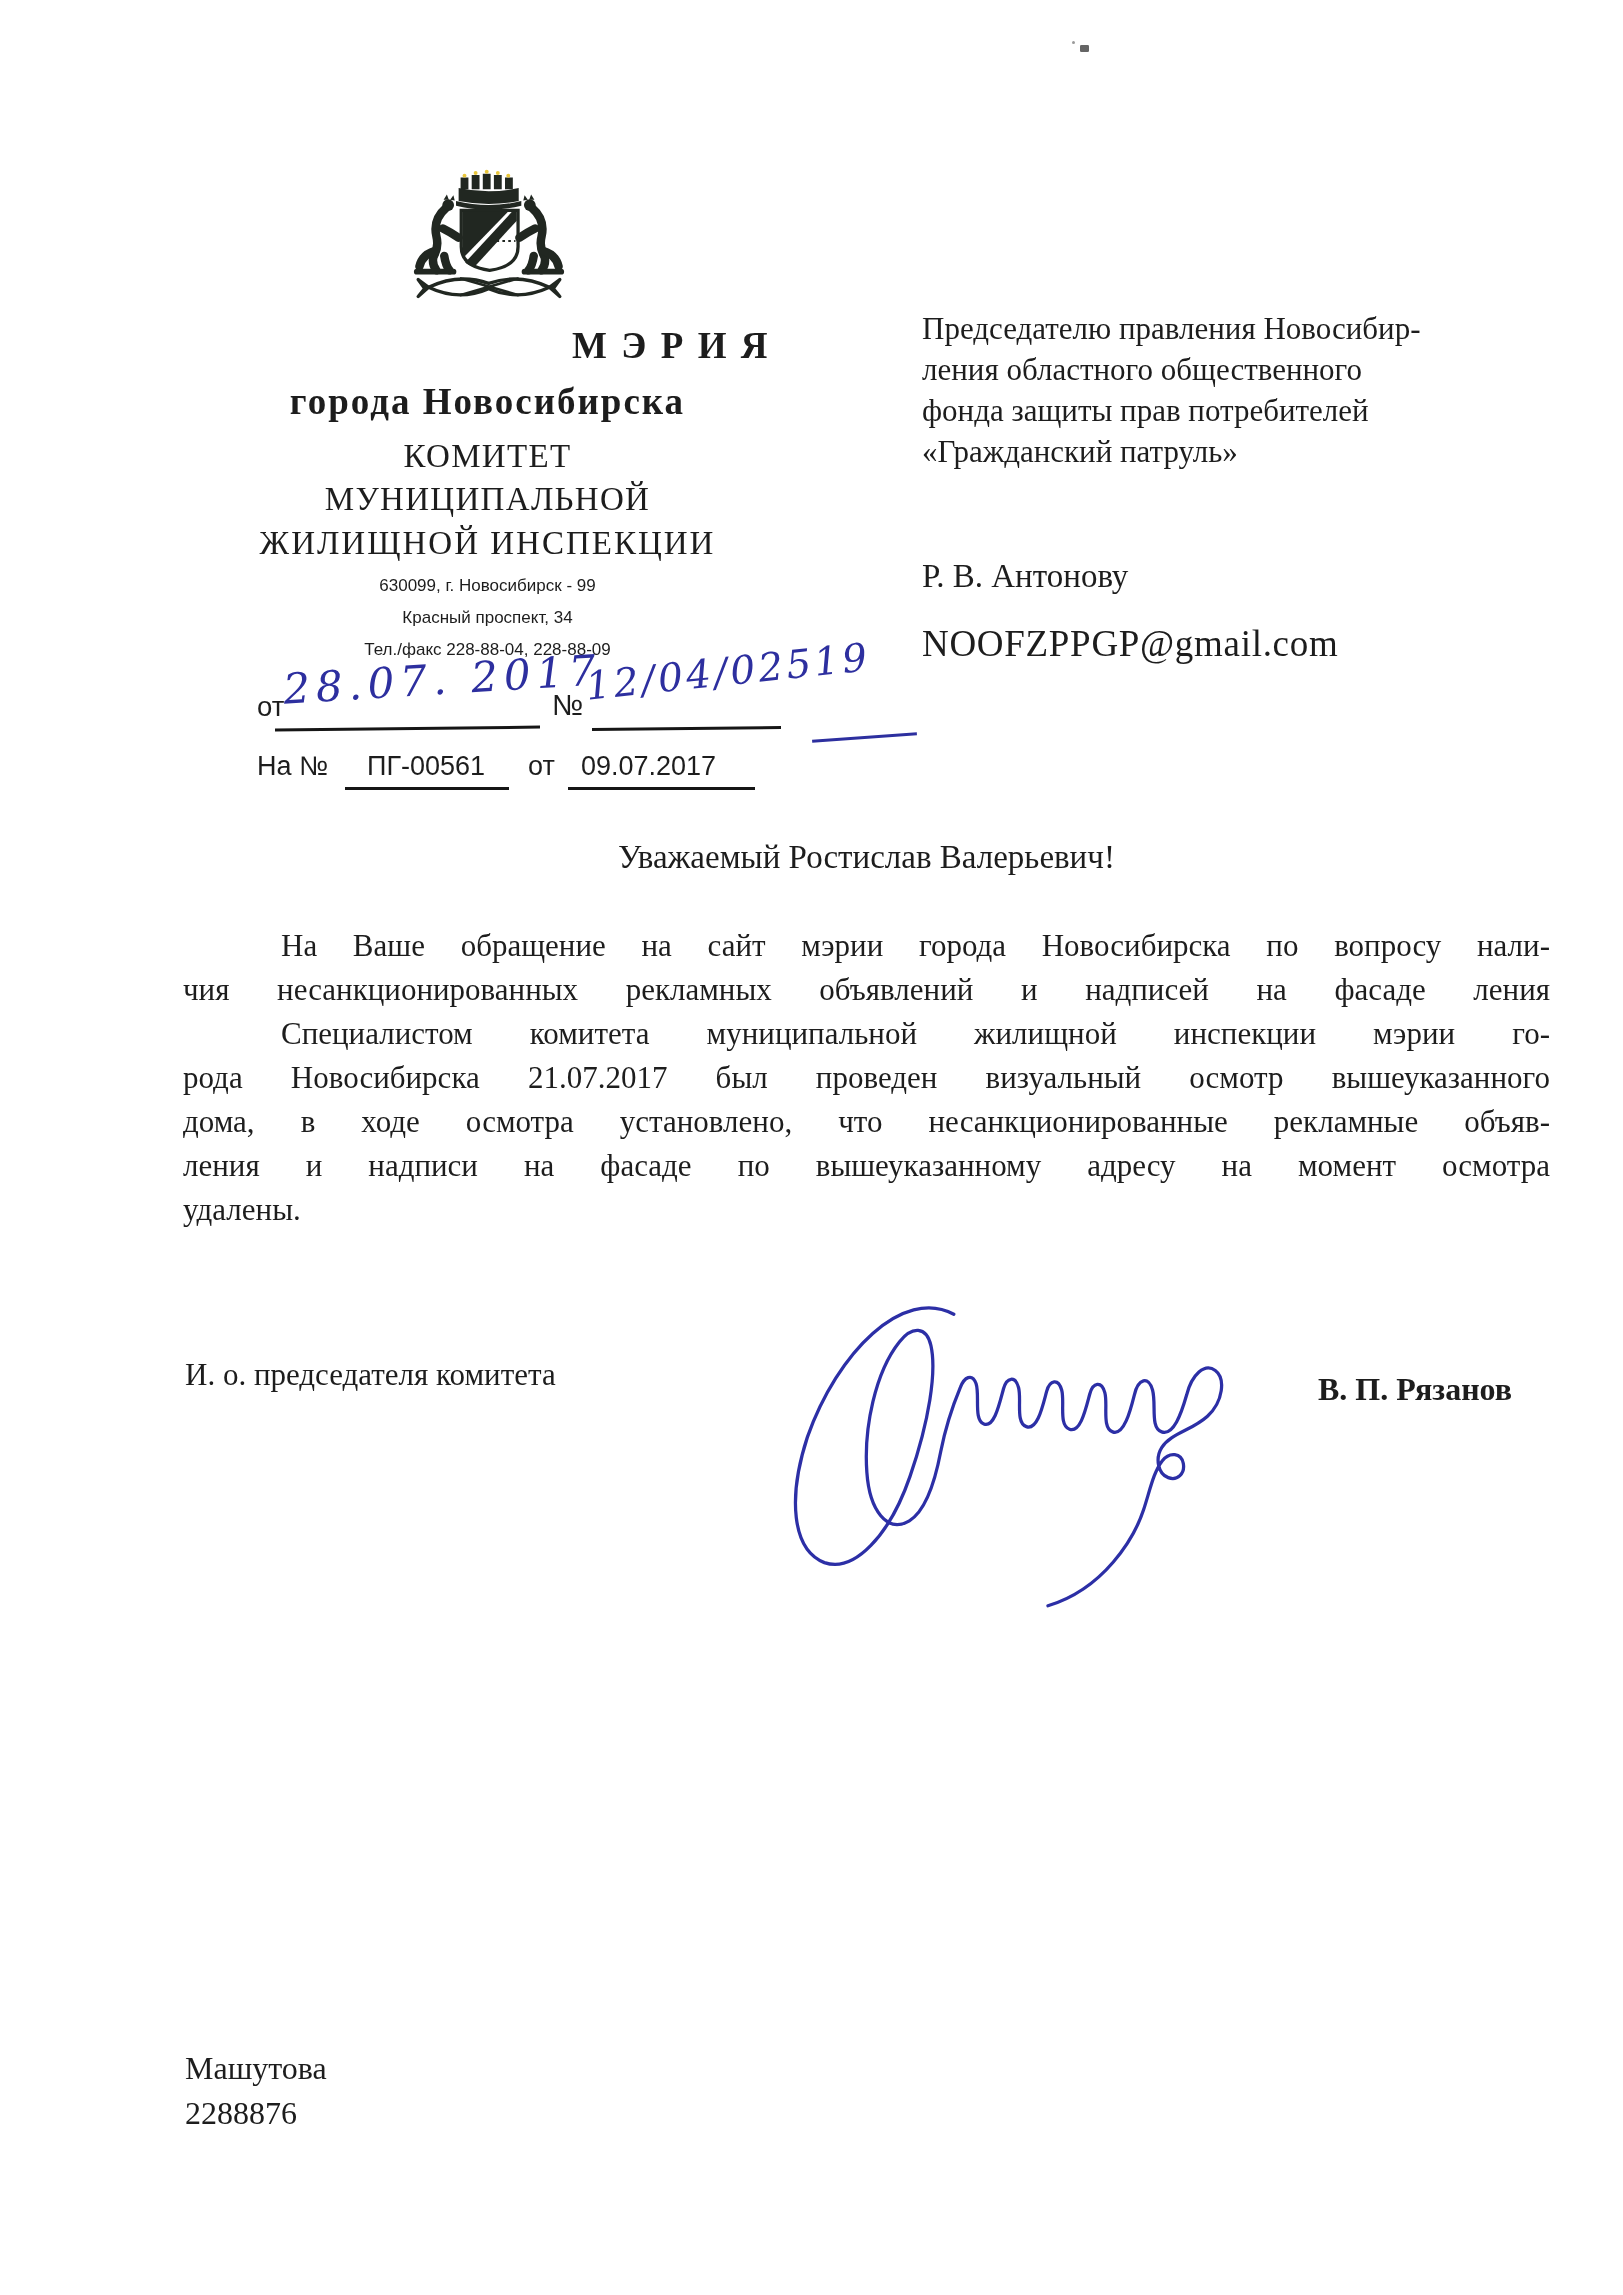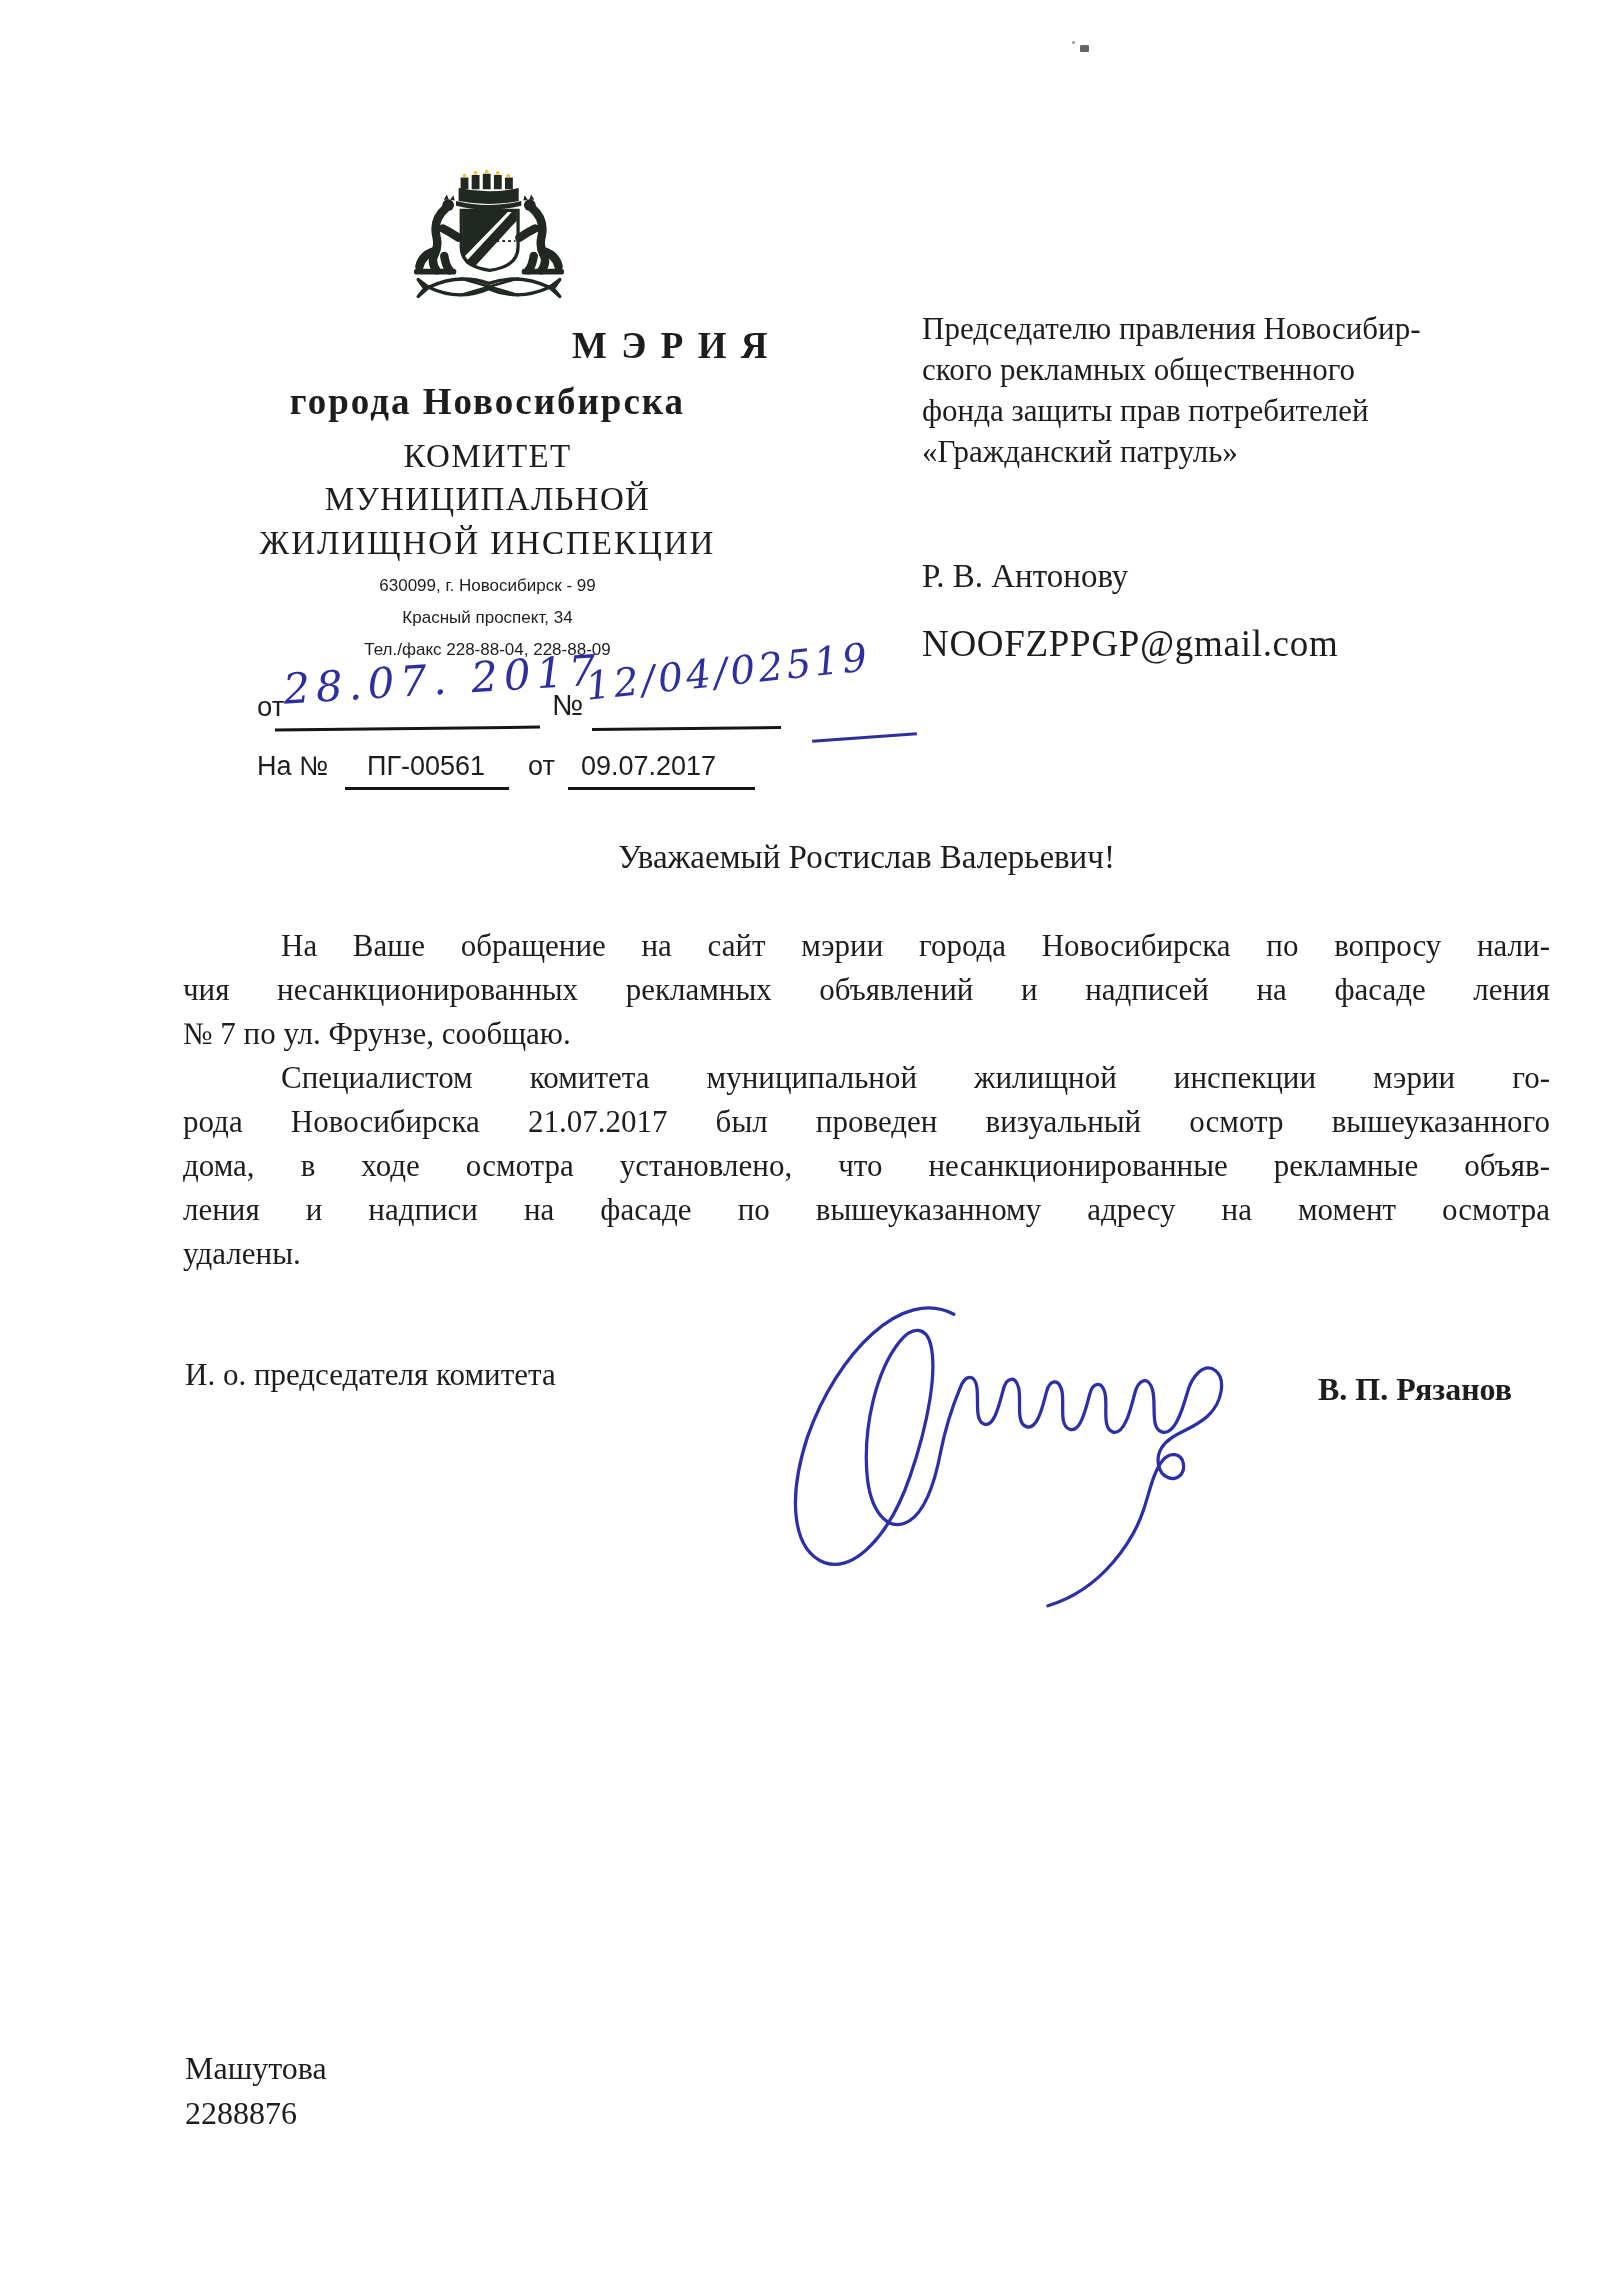--- a/index.html
+++ b/index.html
@@ -124,33 +124,32 @@
 
   <span class="abs formlabel" style="left:257px;top:751px;font-size:27px;">На №</span>
   <span class="abs formlabel" style="left:367px;top:751px;font-size:27px;">ПГ-00561</span>
   <div class="abs rule" style="left:345px;top:787px;width:164px;"></div>
   <span class="abs formlabel" style="left:528px;top:751px;font-size:27px;">от</span>
   <span class="abs formlabel" style="left:581px;top:751px;font-size:27px;">09.07.2017</span>
   <div class="abs rule" style="left:568px;top:787px;width:187px;"></div>
 
   <div class="abs recipient">
     <div>Председателю правления Новосибир-</div>
-    <div>ского  рекламных общественного</div>
+    <div>ления  областного общественного</div>
     <div>фонда защиты прав потребителей</div>
     <div>«Гражданский патруль»</div>
   </div>
   <div class="abs recipient-name">Р. В. Антонову</div>
   <div class="abs recipient-email">NOOFZPPGP@gmail.com</div>
 
   <div class="abs salutation">Уважаемый Ростислав Валерьевич!</div>
 
   <div class="abs bodytext">
     <span class="ln just ind">На Ваше обращение на сайт мэрии города Новосибирска по вопросу нали-</span>
     <span class="ln just">чия несанкционированных рекламных объявлений и  надписей на фасаде ления</span>
-    <span class="ln">№ 7  по ул. Фрунзе, сообщаю.</span>
     <span class="ln just ind">Специалистом комитета муниципальной  жилищной инспекции мэрии го-</span>
     <span class="ln just">рода Новосибирска 21.07.2017 был проведен визуальный осмотр вышеуказанного</span>
     <span class="ln just">дома, в ходе осмотра установлено, что несанкционированные рекламные объяв-</span>
     <span class="ln just">ления и надписи на фасаде по  вышеуказанному адресу на момент осмотра</span>
     <span class="ln">удалены.</span>
   </div>
 
   <div class="abs sig-title">И. о. председателя комитета</div>
   <div class="abs sig-name">В. П. Рязанов</div>
 

